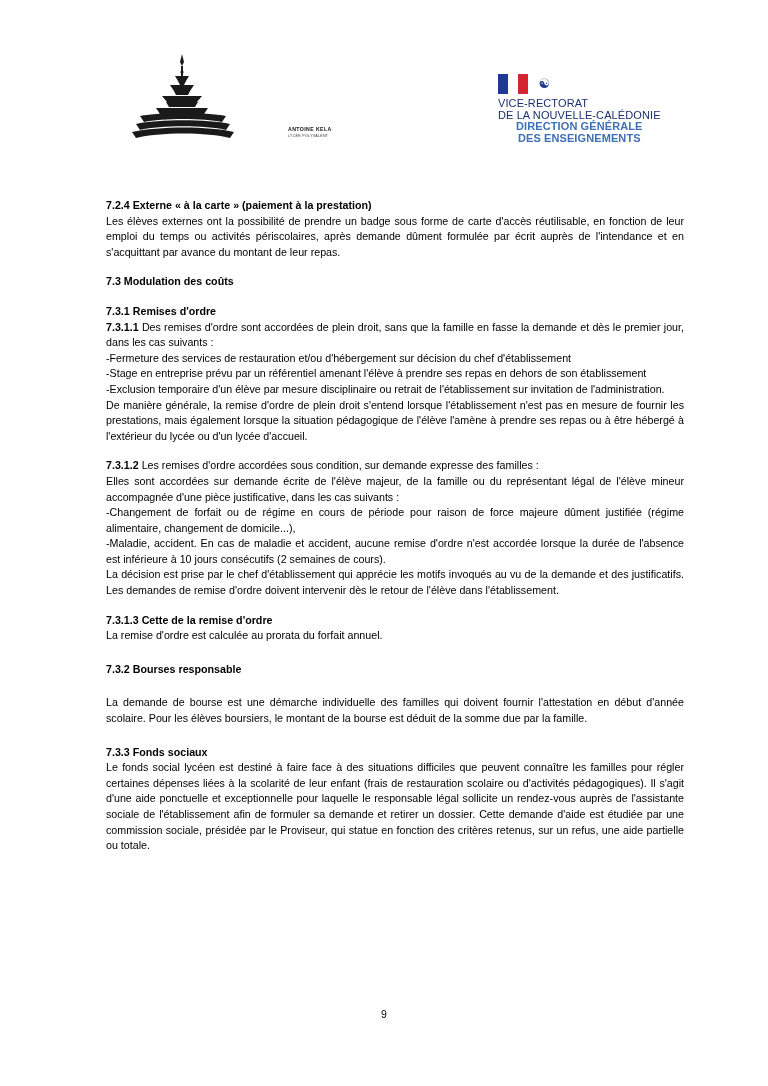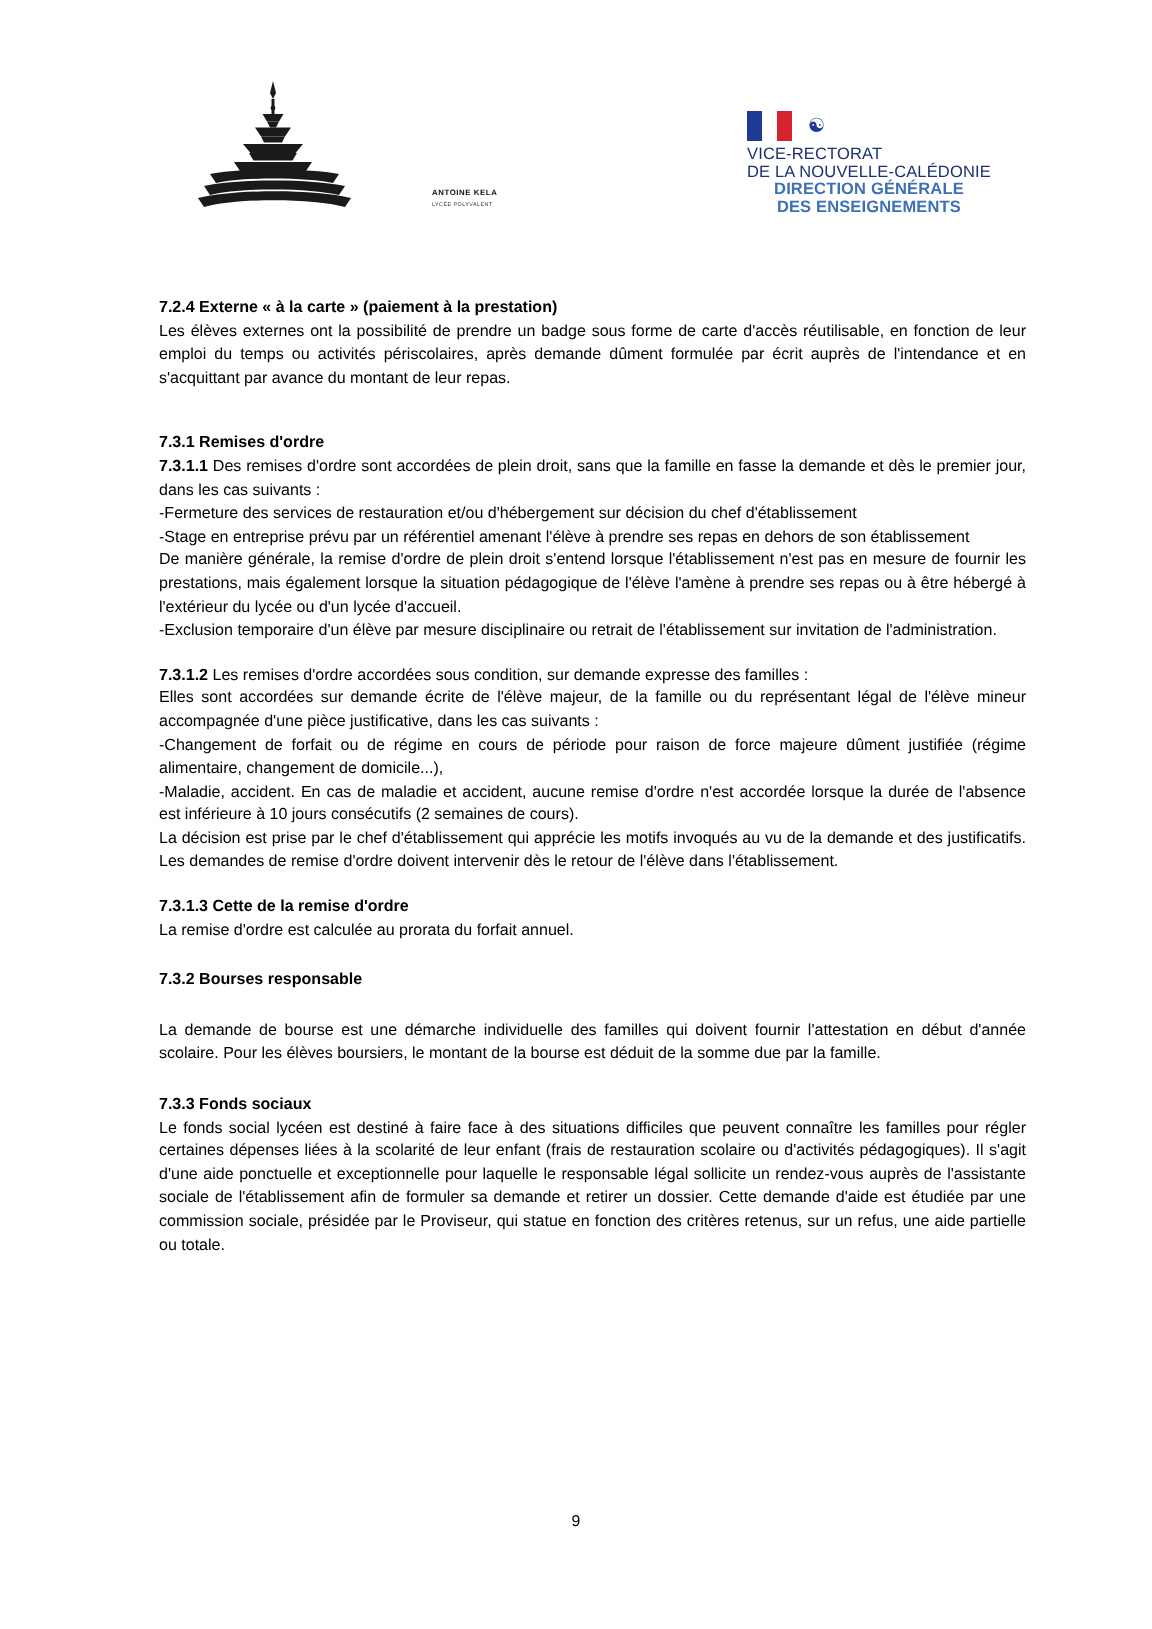--- a/index.html
+++ b/index.html
@@ -180,29 +180,30 @@
     </div>
   </div>
 
   <div class="content">
 
     <p class="h-bold">7.2.4 Externe « à la carte » (paiement à la prestation)</p>
     <p>Les élèves externes ont la possibilité de prendre un badge sous forme de carte d'accès réutilisable, en fonction de leur emploi du temps ou activités périscolaires, après demande dûment formulée par écrit auprès de l'intendance et en s'acquittant par avance du montant de leur repas.</p>
 
     <div class="spacer-md"></div>
 
+    <p class="h-bold">7.3 Modulation des coûts</p>
 
     <div class="spacer-md"></div>
 
     <p class="h-bold">7.3.1 Remises d'ordre</p>
     <p><span class="run-bold">7.3.1.1</span><span> Des remises d'ordre sont accordées de plein droit, sans que la famille en fasse la demande et dès le premier jour, dans les cas suivants :</span></p>
     <p>-Fermeture des services de restauration et/ou d'hébergement sur décision du chef d'établissement</p>
     <p>-Stage en entreprise prévu par un référentiel amenant l'élève à prendre ses repas en dehors de son établissement</p>
+    <p>-Exclusion temporaire d'un élève par mesure disciplinaire ou retrait de l'établissement sur invitation de l'administration.</p>
     <p>De manière générale, la remise d'ordre de plein droit s'entend lorsque l'établissement n'est pas en mesure de fournir les prestations, mais également lorsque la situation pédagogique de l'élève l'amène à prendre ses repas ou à être hébergé à l'extérieur du lycée ou d'un lycée d'accueil.</p>
-    <p>-Exclusion temporaire d'un élève par mesure disciplinaire ou retrait de l'établissement sur invitation de l'administration.</p>
 
     <div class="spacer-md"></div>
 
     <p><span class="run-bold">7.3.1.2</span><span> Les remises d'ordre accordées sous condition, sur demande expresse des familles :</span></p>
     <p>Elles sont accordées sur demande écrite de l'élève majeur, de la famille ou du représentant légal de l'élève mineur accompagnée d'une pièce justificative, dans les cas suivants :</p>
     <p>-Changement de forfait ou de régime en cours de période pour raison de force majeure dûment justifiée (régime alimentaire, changement de domicile...),</p>
     <p>-Maladie, accident. En cas de maladie et accident, aucune remise d'ordre n'est accordée lorsque la durée de l'absence est inférieure à 10 jours consécutifs (2 semaines de cours).</p>
     <p>La décision est prise par le chef d'établissement qui apprécie les motifs invoqués au vu de la demande  et des justificatifs. Les demandes de remise d'ordre doivent intervenir dès le retour de l'élève dans l'établissement.</p>
 
     <div class="spacer-md"></div>

